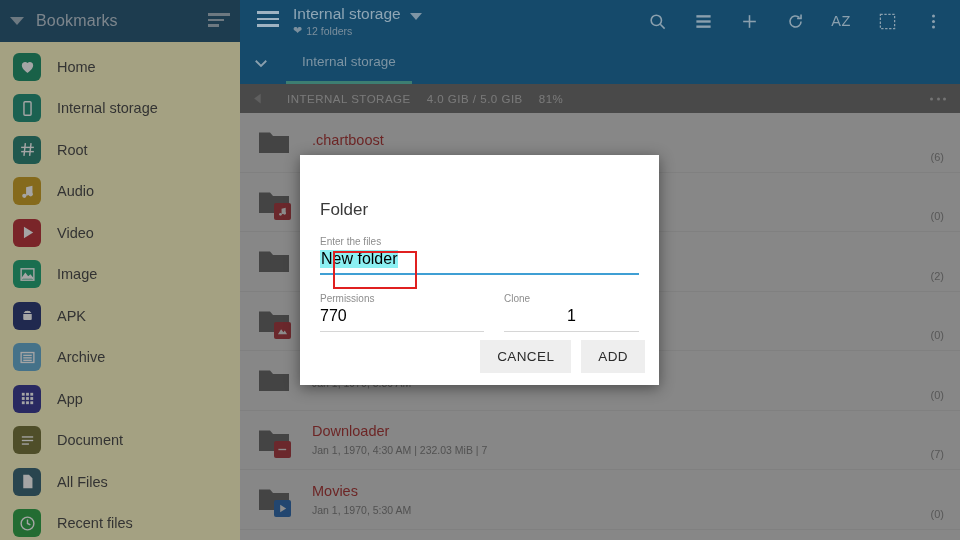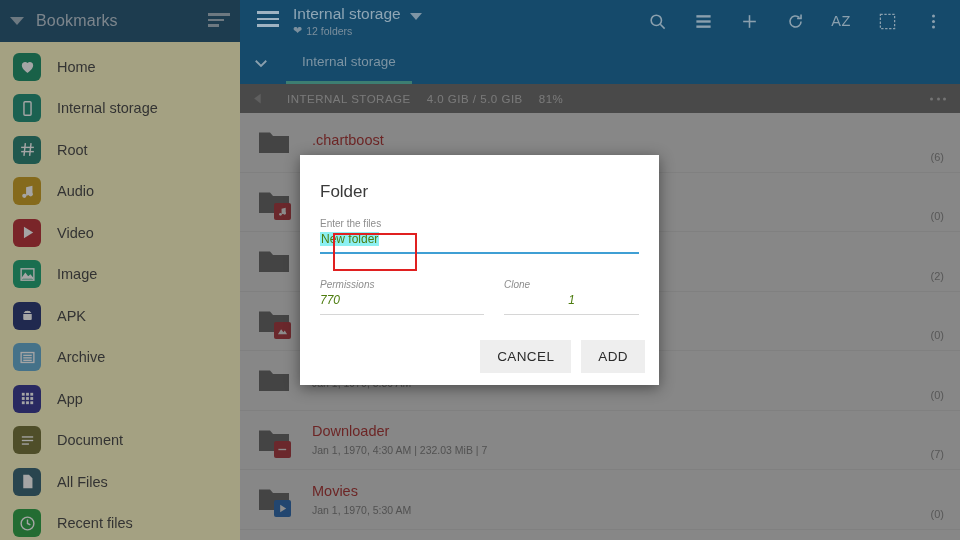--- a/index.html
+++ b/index.html
@@ -140,35 +140,35 @@
     background:rgba(45,45,45,0.55); pointer-events:none;
   }
   #appbar, #tabbar { position:relative; z-index:1; }
 
   
   #dialog {
     position:absolute; left:300px; top:155px; width:359px; height:230px;
     background:#fff; box-shadow:0 3px 14px rgba(0,0,0,0.45);
     z-index:10;
   }
-  #dlg-title { font-size:17px; color:#3a3a3a; padding:27px 20px 0 20px; }
+  #dlg-title { font-size:17px; color:#3a3a3a; padding:45px 20px 0 20px; }
 
   .field { position:relative; }
   #name-field { margin:16px 20px 0 20px; }
   .field-label { font-size:10px; color:#8d8d8d; }
-  .field-value { font-size:12px; color:#4d7c0f; margin-top:3px; display:inline-block; }
+  .field-value { font-size:16px; color:#000000; margin-top:3px; display:inline-block; }
   #name-value { background:#8cf0f2; padding:0 1px; }
   #name-underline { height:2px; background:#3f9fd4; margin-top:5px; }
 
   #red-box {
     position:absolute; left:13px; top:15px; width:84px; height:38px;
     border:2px solid #e02020; pointer-events:none;
   }
 
-  #row2 { display:flex; margin:25px 20px 0 20px; gap:20px;font-style:italic; }
+  #row2 { display:flex; margin:18px 20px 0 20px; gap:20px; }
   #perm-field { flex:1 1 0; }
   #clone-field { flex:0 0 135px; }
   .field-underline { height:1px; background:#d6d6d6; margin-top:6px; }
   #clone-field .field-value { width:100%; text-align:center; }
 
   #dlg-actions {
     position:absolute; right:14px; bottom:12px; display:flex; gap:10px;
   }
   .dlg-btn {
     background:#eeeeee; border:none; padding:9px 17px;

